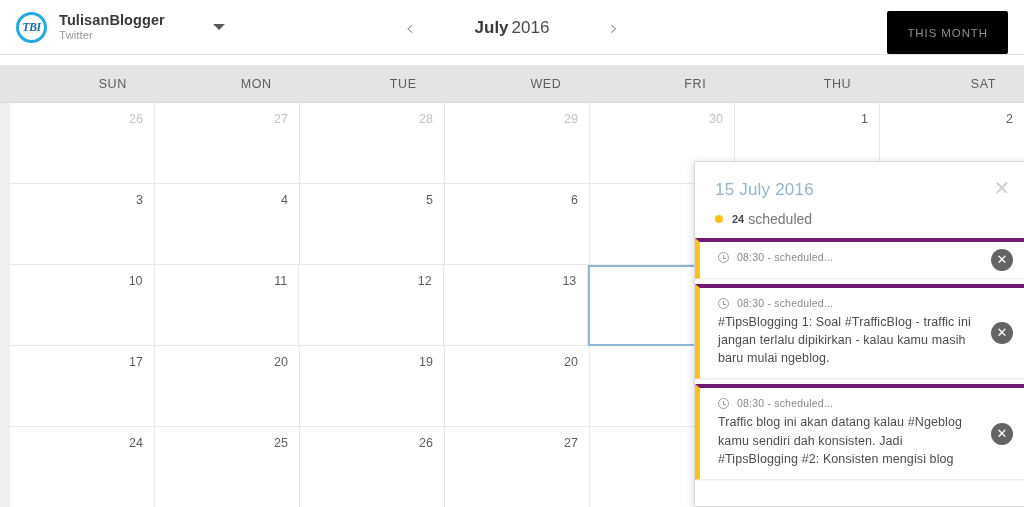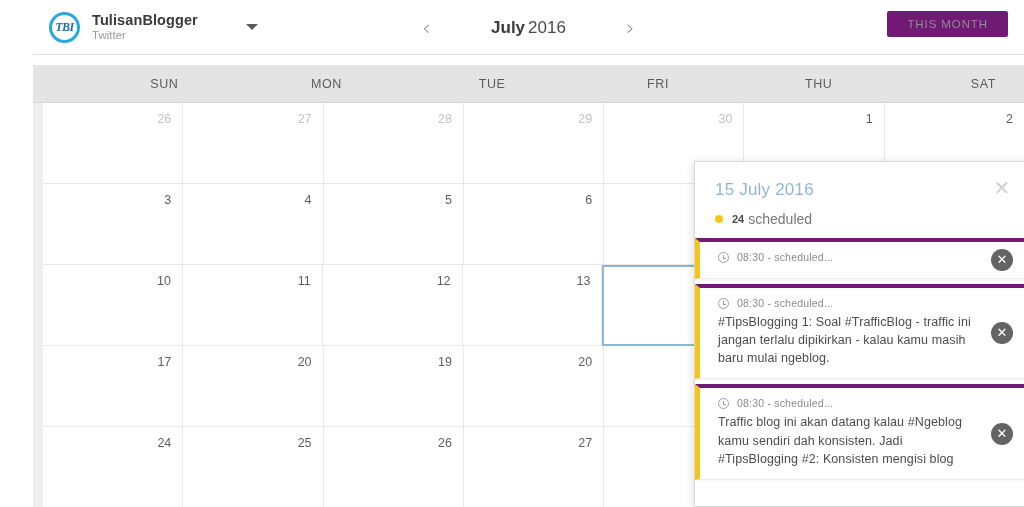--- a/index.html
+++ b/index.html
@@ -3,21 +3,21 @@
 <meta charset="utf-8">
 <style>
   * { box-sizing: border-box; margin: 0; padding: 0; }
   html, body {
     width: 1024px; height: 507px;
     overflow: hidden;
     background: #ffffff;
     font-family: "Liberation Sans", sans-serif;
     -webkit-font-smoothing: antialiased;
   }
-  #app { position: relative; width: 1024px; height: 507px; background:#fff;padding-left:33px; }
+  #app { position: relative; width: 1024px; height: 507px; background:#fff; }
 
   
   .topbar {
     position: relative;
     height: 55px;
     background: #ffffff;
     border-bottom: 1px solid #e3e3e3;
     display: flex; align-items: center;
   }
   .account { display: flex; align-items: center; padding-left: 16px; }
@@ -66,23 +66,23 @@
     font-family: "DejaVu Sans", sans-serif;
   }
   .month-label {
     min-width: 170px; text-align: center; font-size: 17px; color: #3c3c3c;
   }
   .month-label .m { font-weight: bold; }
   .month-label .y { font-weight: normal; color: #4a4a4a; margin-left: 3px;}
 
   .thismonth {
     position: absolute; right: 16px; top: 11px;
-    background: #701a75; color: #8e8e8e;
+    background: #000000; color: #8e8e8e;
     border: none; border-radius: 2px;
-    height: 26px; padding: 0 20px;
+    height: 43px; padding: 0 20px;
     font-size: 11.5px; letter-spacing: 0.9px;
     font-family: "Liberation Sans", sans-serif;
     cursor: pointer;
   }
 
   
   .weekdays {
     display: flex;
     height: 38px;
     background: #e4e4e4;
@@ -247,20 +247,21 @@
     </div>
 
     <button class="thismonth">THIS MONTH</button>
   </div>
 
   <div class="weekdays">
     <div class="gutter"></div>
     <div class="weekday">SUN</div>
     <div class="weekday">MON</div>
     <div class="weekday">TUE</div>
+    <div class="weekday">WED</div>
     <div class="weekday">FRI</div>
     <div class="weekday">THU</div>
     <div class="weekday">SAT</div>
   </div>
 
   <div class="grid" id="calendar-grid">
       <div class="week">
         <div class="gutter"></div>
         <div class="cell muted"><span class="daynum">26</span></div>
         <div class="cell muted"><span class="daynum">27</span></div>

